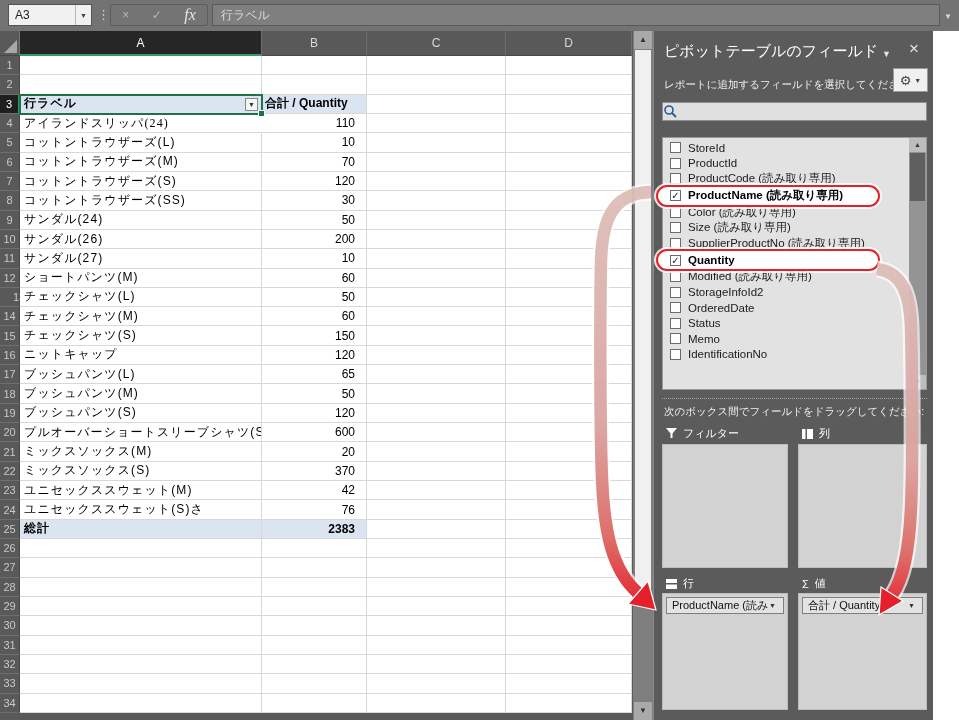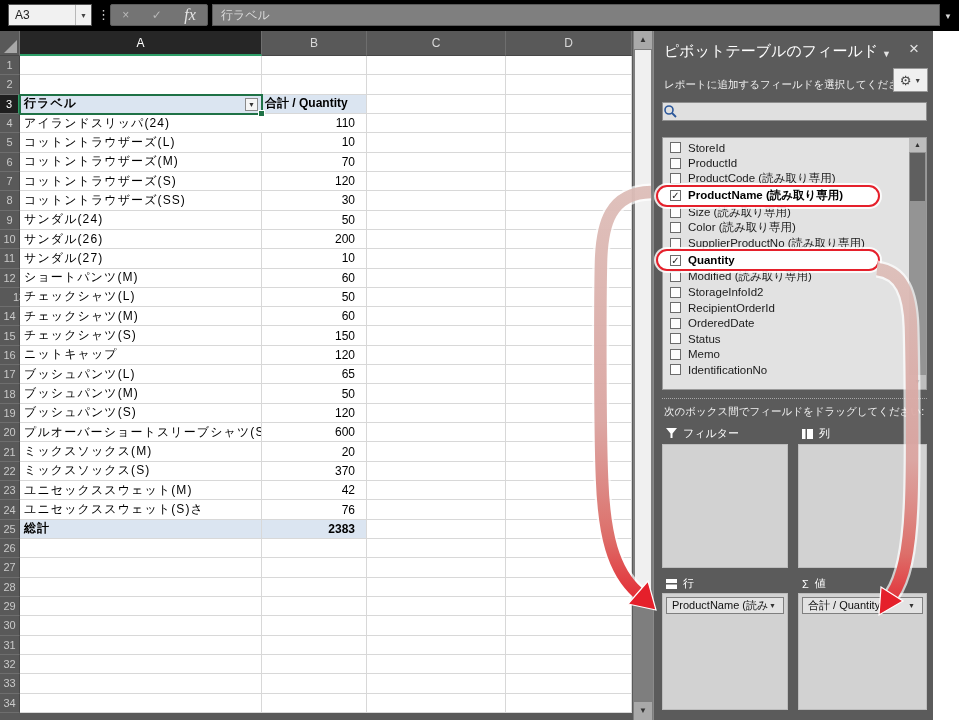--- a/index.html
+++ b/index.html
@@ -1,19 +1,19 @@
 <!DOCTYPE html>
 <html><head>
 <meta charset="utf-8">
 <style>
   html,body{margin:0;padding:0;background:#fff;}
   #app{position:relative;width:959px;height:720px;background:#fff;overflow:hidden;
        font-family:"Liberation Sans","DejaVu Sans",sans-serif;}
   
-  .topbar{position:absolute;left:0;top:0;width:959px;height:31px;background:#000000;}
+  .topbar{position:absolute;left:0;top:0;width:959px;height:31px;background:#737373;}
   .namebox{position:absolute;left:8px;top:4px;width:84px;height:22px;background:#f1f1f1;
            border:1px solid #545454;display:flex;align-items:center;box-sizing:border-box;}
   .namebox .txt{flex:1;padding-left:6px;font-size:12px;color:#222;}
   .namebox .sep{width:1px;align-self:stretch;background:#b8b8b8;}
   .namebox .arr{width:15px;text-align:center;font-size:7px;color:#444;}
   .dots{position:absolute;left:97px;top:7px;color:#cfcfcf;font-size:13px;}
   .fbtns{position:absolute;left:110px;top:4px;width:98px;height:22px;background:#747474;
          border:1px solid #5c5c5c;border-radius:2px;display:flex;align-items:center;
          justify-content:space-around;box-sizing:border-box;}
   .fbtns .b{color:#b9b9b9;font-size:12px;}
@@ -168,21 +168,21 @@
       <div class="cell" style="left: 367px; width: 139px; top: 56px; height: 19.32px;"></div>
       <div class="cell" style="left: 506px; width: 126px; top: 56px; height: 19.32px;"></div>
       <div class="cell" style="left: 20px; width: 242px; top: 75.32px; height: 19.32px;"></div>
       <div class="cell" style="left: 262px; width: 105px; top: 75.32px; height: 19.32px;"></div>
       <div class="cell" style="left: 367px; width: 139px; top: 75.32px; height: 19.32px;"></div>
       <div class="cell" style="left: 506px; width: 126px; top: 75.32px; height: 19.32px;"></div>
       <div class="cell a blue" style="left: 20px; width: 242px; top: 94.64px; height: 19.32px;">行ラベル</div>
       <div class="cell blue" style="left: 262px; width: 105px; top: 94.64px; height: 19.32px; padding-left: 3px;">合計 / Quantity</div>
       <div class="cell" style="left: 367px; width: 139px; top: 94.64px; height: 19.32px;"></div>
       <div class="cell" style="left: 506px; width: 126px; top: 94.64px; height: 19.32px;"></div>
-      <div class="cell a" style="left: 20px; width: 252px; top: 113.96px; height: 19.32px;">アイランドスリッパ(24)</div>
+      <div class="cell a" style="left: 20px; width: 252px; top: 113.96px; height: 19.32px; font-family: Liberation Serif, serif;">アイランドスリッパ(24)</div>
       <div class="cell num" style="left: 262px; width: 105px; top: 113.96px; height: 19.32px;">110</div>
       <div class="cell" style="left: 367px; width: 139px; top: 113.96px; height: 19.32px;"></div>
       <div class="cell" style="left: 506px; width: 126px; top: 113.96px; height: 19.32px;"></div>
       <div class="cell a" style="left: 20px; width: 242px; top: 133.28px; height: 19.32px;">コットントラウザーズ(L)</div>
       <div class="cell num" style="left: 262px; width: 105px; top: 133.28px; height: 19.32px;">10</div>
       <div class="cell" style="left: 367px; width: 139px; top: 133.28px; height: 19.32px;"></div>
       <div class="cell" style="left: 506px; width: 126px; top: 133.28px; height: 19.32px;"></div>
       <div class="cell a" style="left: 20px; width: 242px; top: 152.6px; height: 19.32px;">コットントラウザーズ(M)</div>
       <div class="cell num" style="left: 262px; width: 105px; top: 152.6px; height: 19.32px;">70</div>
       <div class="cell" style="left: 367px; width: 139px; top: 152.6px; height: 19.32px;"></div>
@@ -339,45 +339,41 @@
         <div class="fitem">
           <div class="cb"></div>
           <div class="lb">ProductCode (読み取り専用)</div>
         </div>
         <div class="fitem hl">
           <div class="cb">✓</div>
           <div class="lb">ProductName (読み取り専用)</div>
         </div>
         <div class="fitem">
           <div class="cb"></div>
+          <div class="lb">Color (読み取り専用)</div>
+        </div>
+        <div class="fitem">
+          <div class="cb"></div>
           <div class="lb">Size (読み取り専用)</div>
-        </div>
-        <div class="fitem">
-          <div class="cb"></div>
-          <div class="lb">Color (読み取り専用)</div>
         </div>
         <div class="fitem">
           <div class="cb"></div>
           <div class="lb">SupplierProductNo (読み取り専用)</div>
         </div>
         <div class="fitem hl">
           <div class="cb">✓</div>
           <div class="lb">Quantity</div>
         </div>
         <div class="fitem">
           <div class="cb"></div>
           <div class="lb">Modified (読み取り専用)</div>
         </div>
         <div class="fitem">
           <div class="cb"></div>
           <div class="lb">StorageInfoId2</div>
-        </div>
-        <div class="fitem">
-          <div class="cb"></div>
-          <div class="lb">RecipientOrderId</div>
         </div>
         <div class="fitem">
           <div class="cb"></div>
           <div class="lb">OrderedDate</div>
         </div>
         <div class="fitem">
           <div class="cb"></div>
           <div class="lb">Status</div>
         </div>
         <div class="fitem">

